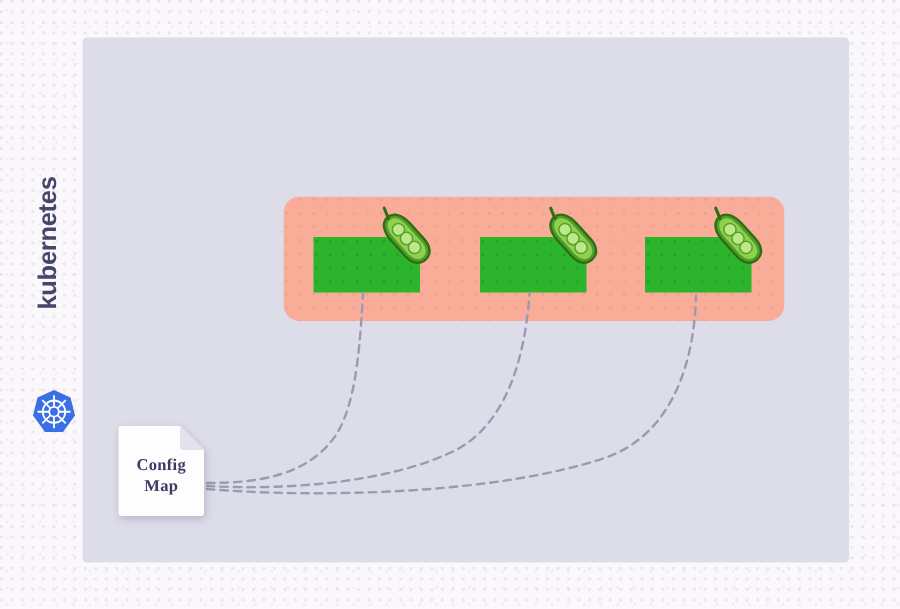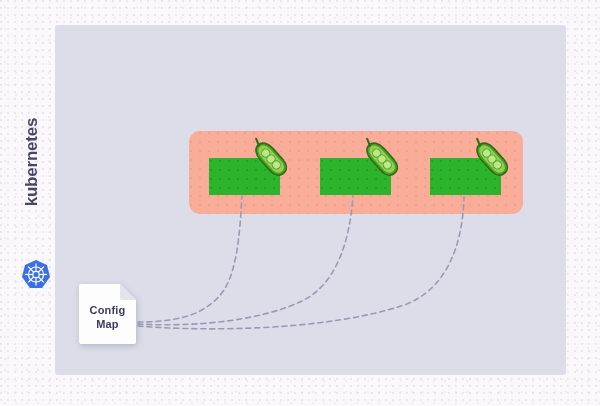--- a/index.html
+++ b/index.html
@@ -112,21 +112,21 @@
     position: absolute;
     inset: 0;
     filter: drop-shadow(1px 2px 3px rgba(70,60,100,0.26));
   }
   #configmap-label {
     position: absolute;
     left: 0;
     top: 20px;
     width: 100%;
     text-align: center;
-    font-family: Liberation Sans, sans-serif;
+    font-family: Liberation Serif, serif;
     font-size: 11px;
     font-weight: bold;
     line-height: 14px;
     color: #3d3b63;
     letter-spacing: 0.2px;
   }
 
   
   #connectors {
     position: absolute;

